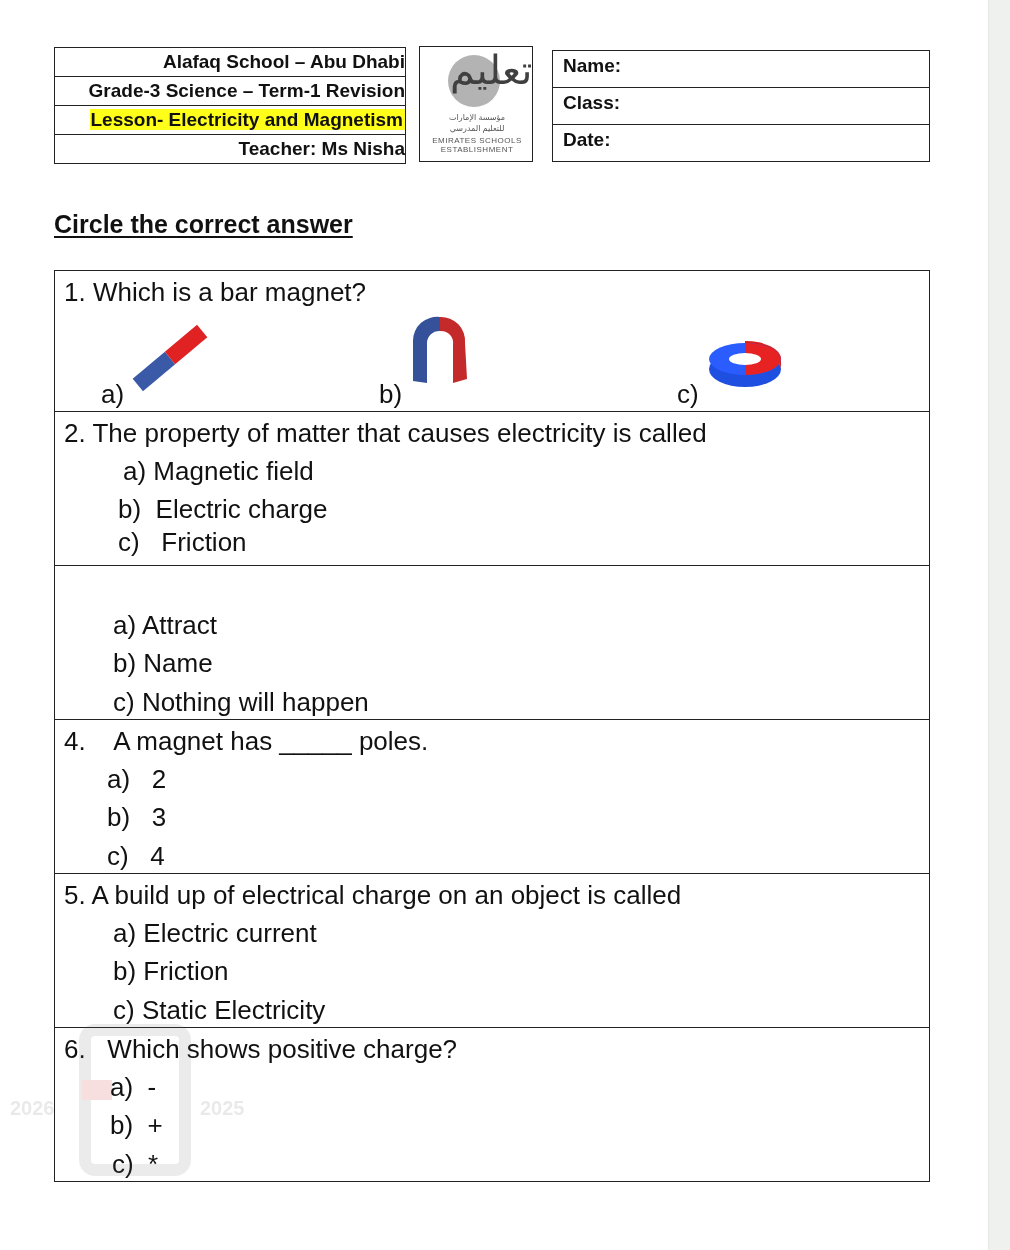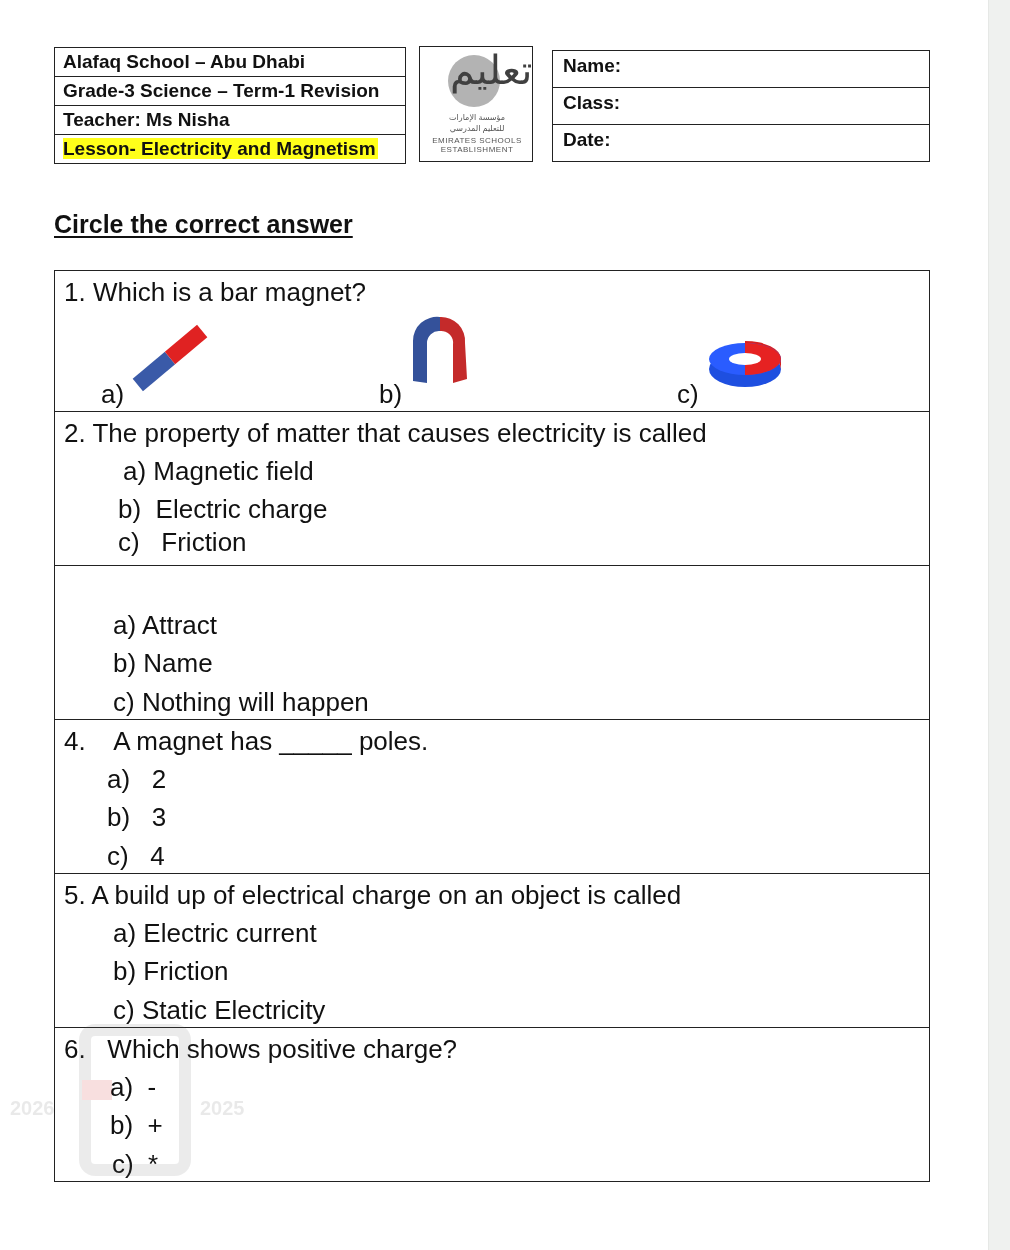--- a/index.html
+++ b/index.html
@@ -1,20 +1,20 @@
 <!DOCTYPE html>
 <html><head>
 <meta charset="utf-8">
 <style>
   html, body { margin:0; padding:0; }
   body { width:1010px; height:1250px; background:#fff; position:relative; overflow:hidden;
          font-family:"Liberation Sans", "DejaVu Sans", sans-serif; color:#111; }
   .scrollstrip { position:absolute; left:988px; top:0; width:22px; height:1250px; background:#eff1ef; border-left:1px solid #e6e8e6; }
   .hdr-left { position:absolute; left:54px; top:47px; width:350px; border:1px solid #222; border-collapse:collapse; }
-  .hdr-left .row { height:28px; border-bottom:1px solid #222; font-weight:bold; font-size:19px; line-height:28px; padding-left:8px; white-space:nowrap; }
+  .hdr-left .row { height:28px; border-bottom:1px solid #222; font-weight:bold; font-size:19px; line-height:28px; padding-left:8px; white-space:nowrap;text-align:right; }
   .hdr-left .row:last-child { border-bottom:none; }
   .hl { background:#ffff1a; padding-right:2px; }
   .logo { position:absolute; left:419px; top:46px; width:114px; height:116px; border:1.5px solid #222; box-sizing:border-box; }
   .logo .circle { position:absolute; left:28px; top:8px; width:52px; height:52px; border-radius:50%; background:#b3b3b3; }
   .logo .ar-big { position:absolute; left:30px; top:0px; font-size:40px; font-family:"DejaVu Serif", serif; color:#404040; }
   .logo .ar-small { position:absolute; left:0; width:114px; text-align:center; font-size:8px; color:#555; }
   .logo .en { position:absolute; left:0; width:114px; text-align:center; font-size:8px; color:#555; letter-spacing:0.5px; }
   .hdr-right { position:absolute; left:552px; top:50px; width:376px; border:1px solid #222; }
   .hdr-right .row { height:36px; border-bottom:1px solid #222; font-weight:bold; font-size:19px; line-height:30px; padding-left:10px; }
   .hdr-right .row:last-child { border-bottom:none; }
@@ -31,22 +31,22 @@
   .wm { position:absolute; left:0; top:990px; width:280px; height:220px; opacity:0.12; pointer-events:none; }
 </style>
 </head>
 <body>
 
 <div class="scrollstrip"></div>
 
 <div class="hdr-left">
   <div class="row">Alafaq School – Abu Dhabi</div>
   <div class="row">Grade-3 Science – Term-1 Revision</div>
+  <div class="row"><span class="hl">Lesson- Electricity and Magnetism</span></div>
   <div class="row">Teacher: Ms Nisha</div>
-  <div class="row"><span class="hl">Lesson- Electricity and Magnetism</span></div>
 </div>
 
 <div class="logo">
   <div class="circle"></div>
   <div class="ar-big">تعليم</div>
   <div class="ar-small" style="top:66px">مؤسسة الإمارات</div>
   <div class="ar-small" style="top:77px">للتعليم المدرسي</div>
   <div class="en" style="top:89px">EMIRATES SCHOOLS</div>
   <div class="en" style="top:98px">ESTABLISHMENT</div>
 </div>

